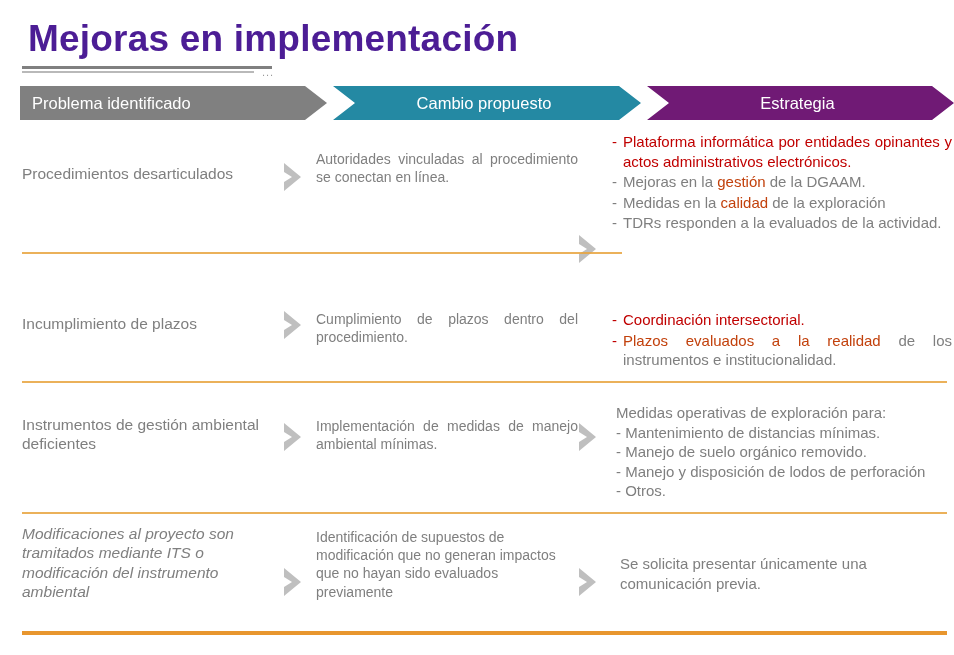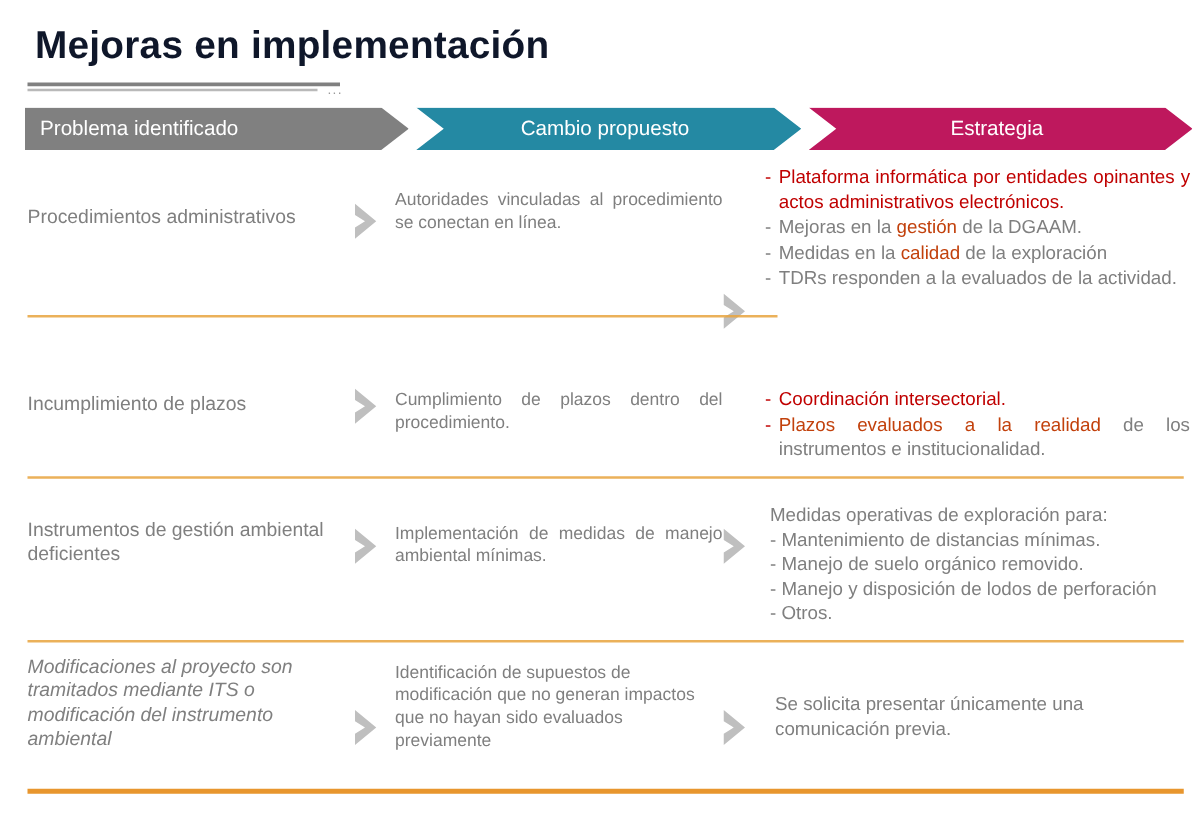--- a/index.html
+++ b/index.html
@@ -18,23 +18,23 @@
     position: relative;
     width: 954px;
     height: 655px;
   }
 
   
   .title {
     position: absolute;
     left: 28px;
     top: 18px;
-    font-size: 31px;
+    font-size: 37px;
     font-weight: bold;
-    color: #0f172a;
+    color: #4c1d95;
     letter-spacing: 0.2px;
   }
   .title-rule {
     position: absolute;
     left: 22px;
     top: 66px;
     width: 250px;
     height: 3px;
     background: #808080;
   }
@@ -78,21 +78,21 @@
     width: 330px;
     background: #2489A3;
     clip-path: polygon(0 0, calc(100% - 22px) 0, 100% 50%, calc(100% - 22px) 100%, 22px 100%, 44px 50%, 22px 0);
     justify-content: center;
     padding-left: 16px;
     box-sizing: border-box;
   }
   .hdr-3 {
     left: 625px;
     width: 329px;
-    background: #be185d;
+    background: #701a75;
     clip-path: polygon(0 0, calc(100% - 22px) 0, 100% 50%, calc(100% - 22px) 100%, 22px 100%, 44px 50%, 22px 0);
     justify-content: center;
     padding-left: 16px;
     box-sizing: border-box;
   }
   .hdr-3 .hdr-label { font-size: 16.5px; }
 
   
   .body {
     position: absolute;
@@ -190,21 +190,21 @@
     <span class="hdr-label">Problema identificado</span>
   </div>
   <div class="hdr hdr-3">
     <span class="hdr-label">Estrategia</span>
   </div>
 
   <div class="body">
 
     <div class="row" style="top:0px;">
       <div class="col-a" style="top:42px;">
-        <span>Procedimientos administrativos</span>
+        <span>Procedimientos desarticulados</span>
       </div>
 
       <div class="arrow" style="left:283px; top:40px;">
         <svg width="22" height="30" viewBox="0 0 22 30">
             <path d="M1 1 L18 15 L1 29 L1 20 L9 15 L1 10 Z" fill="#BFBFBF"></path>
           </svg>
       </div>
 
       <div class="col-b" style="top:28px;">
         <span>Autoridades vinculadas al procedimiento se conectan en línea.</span>

